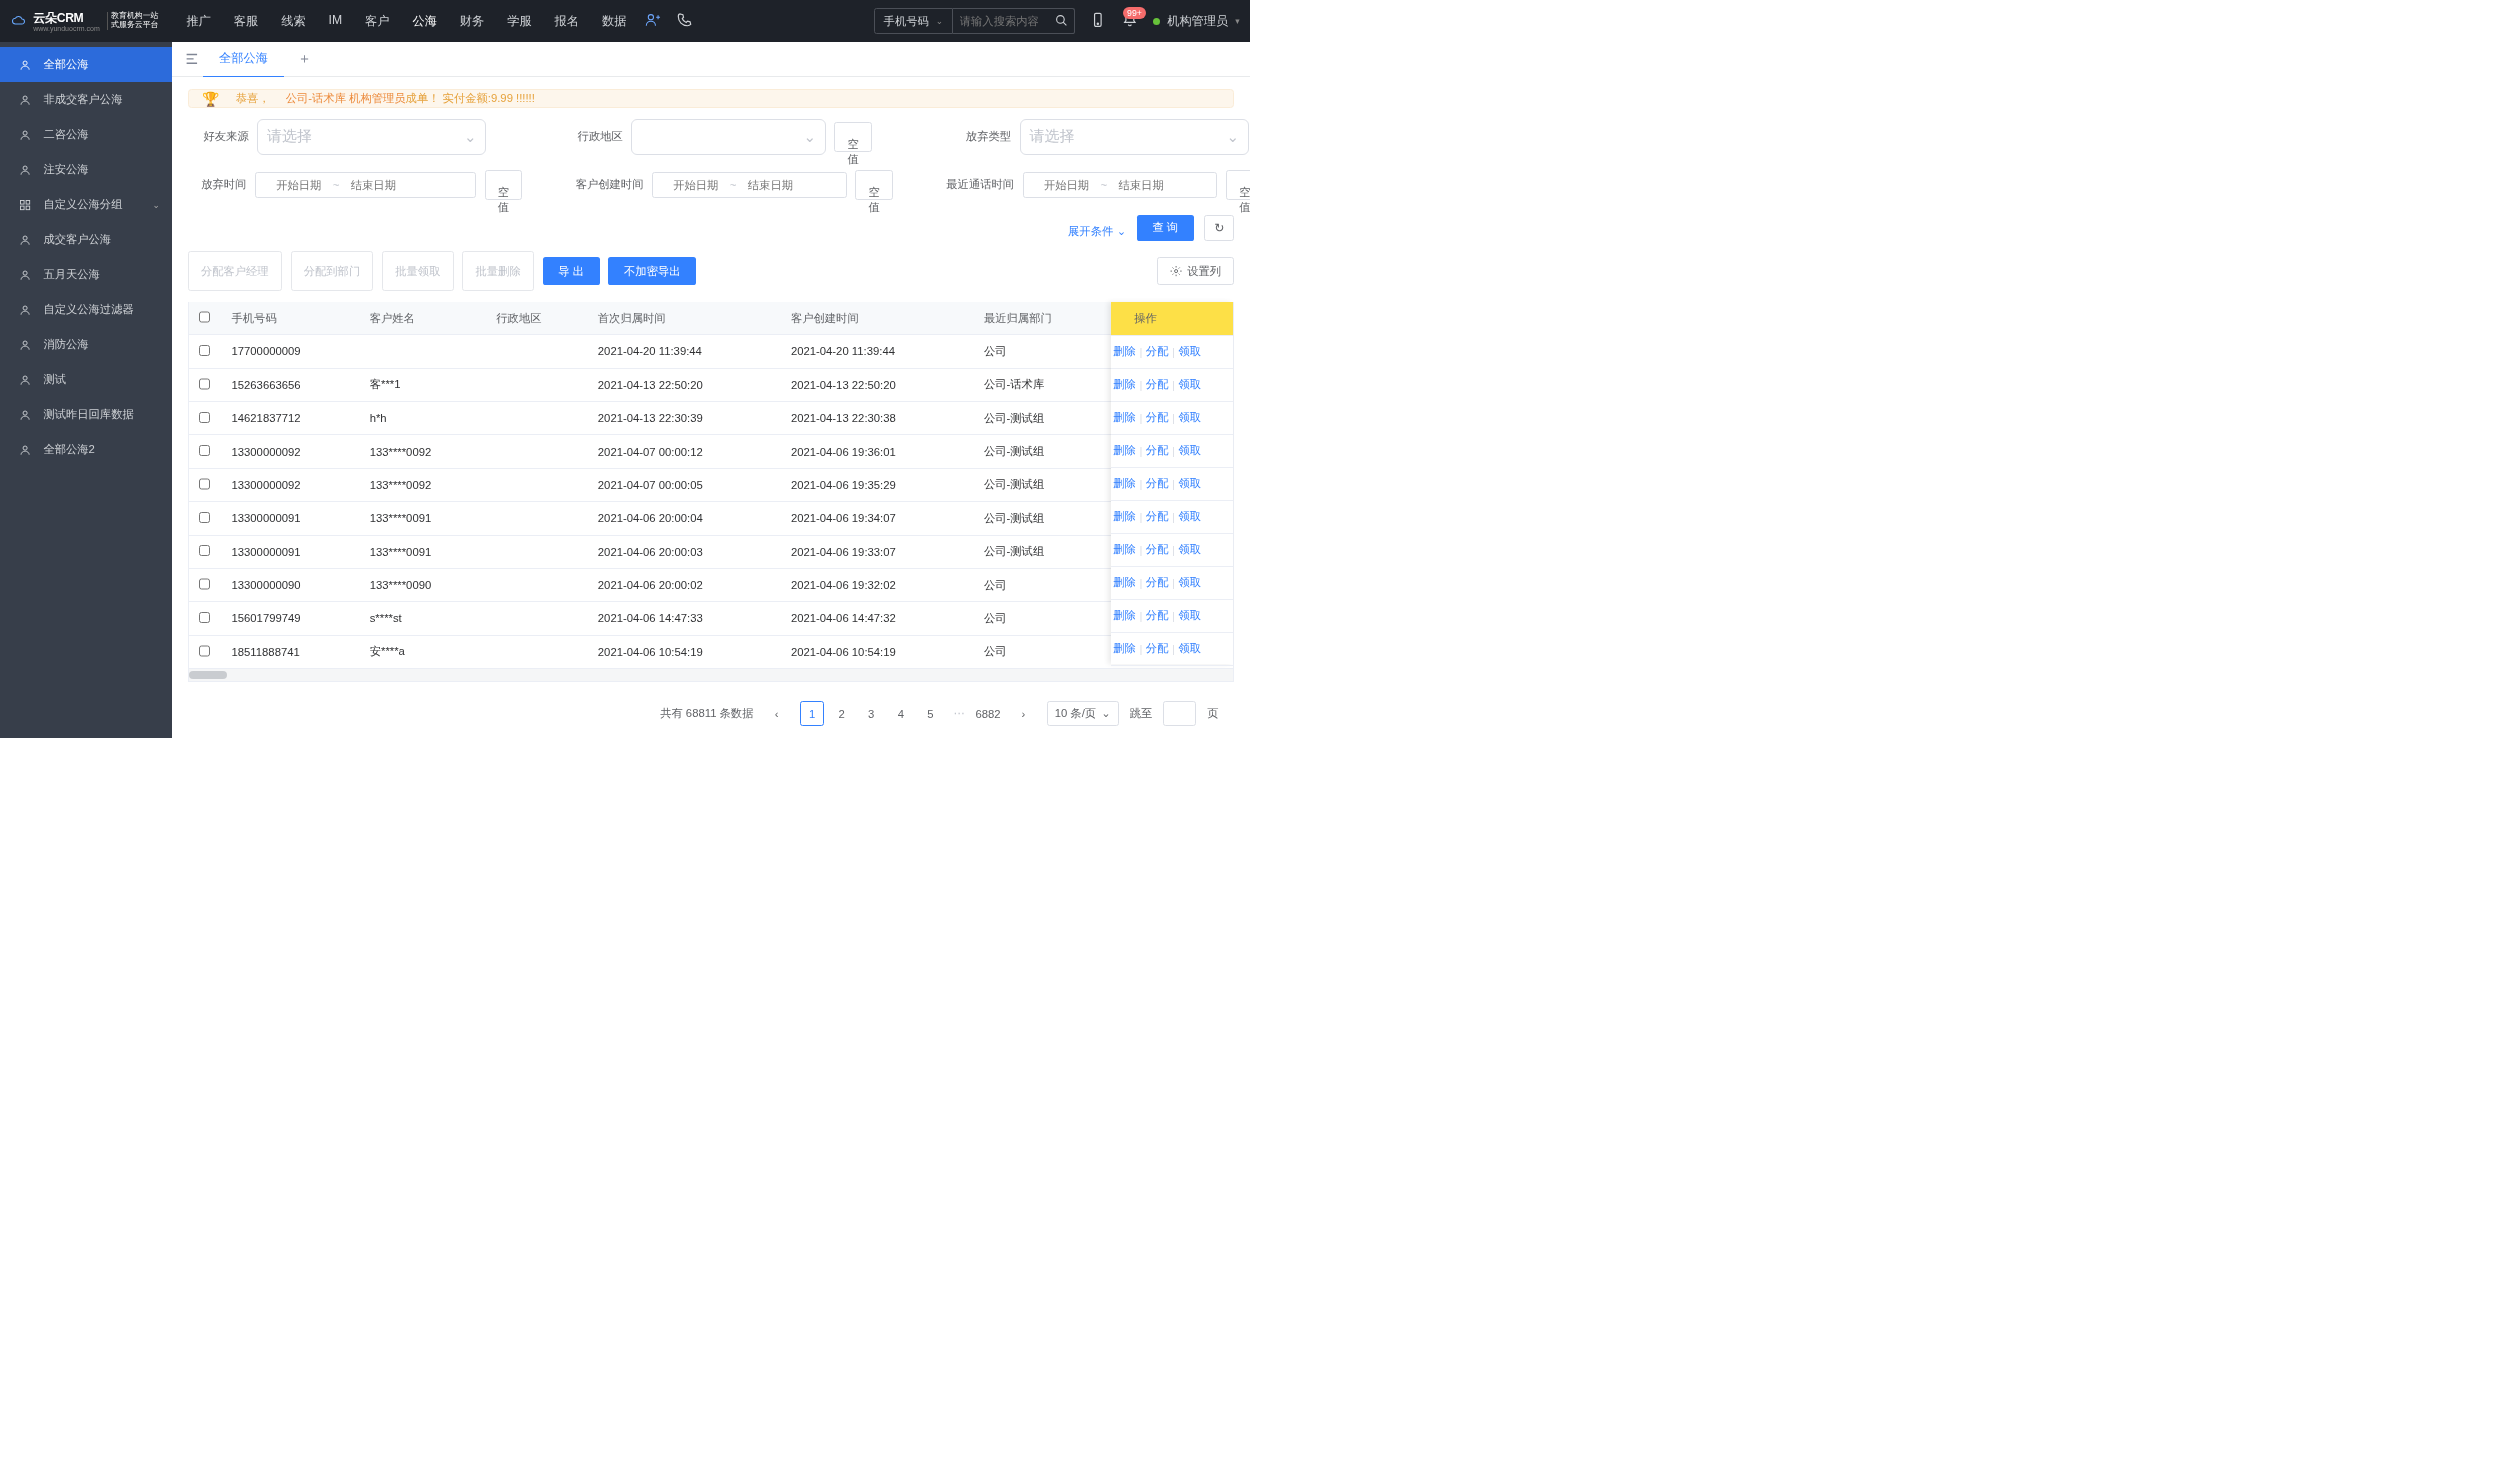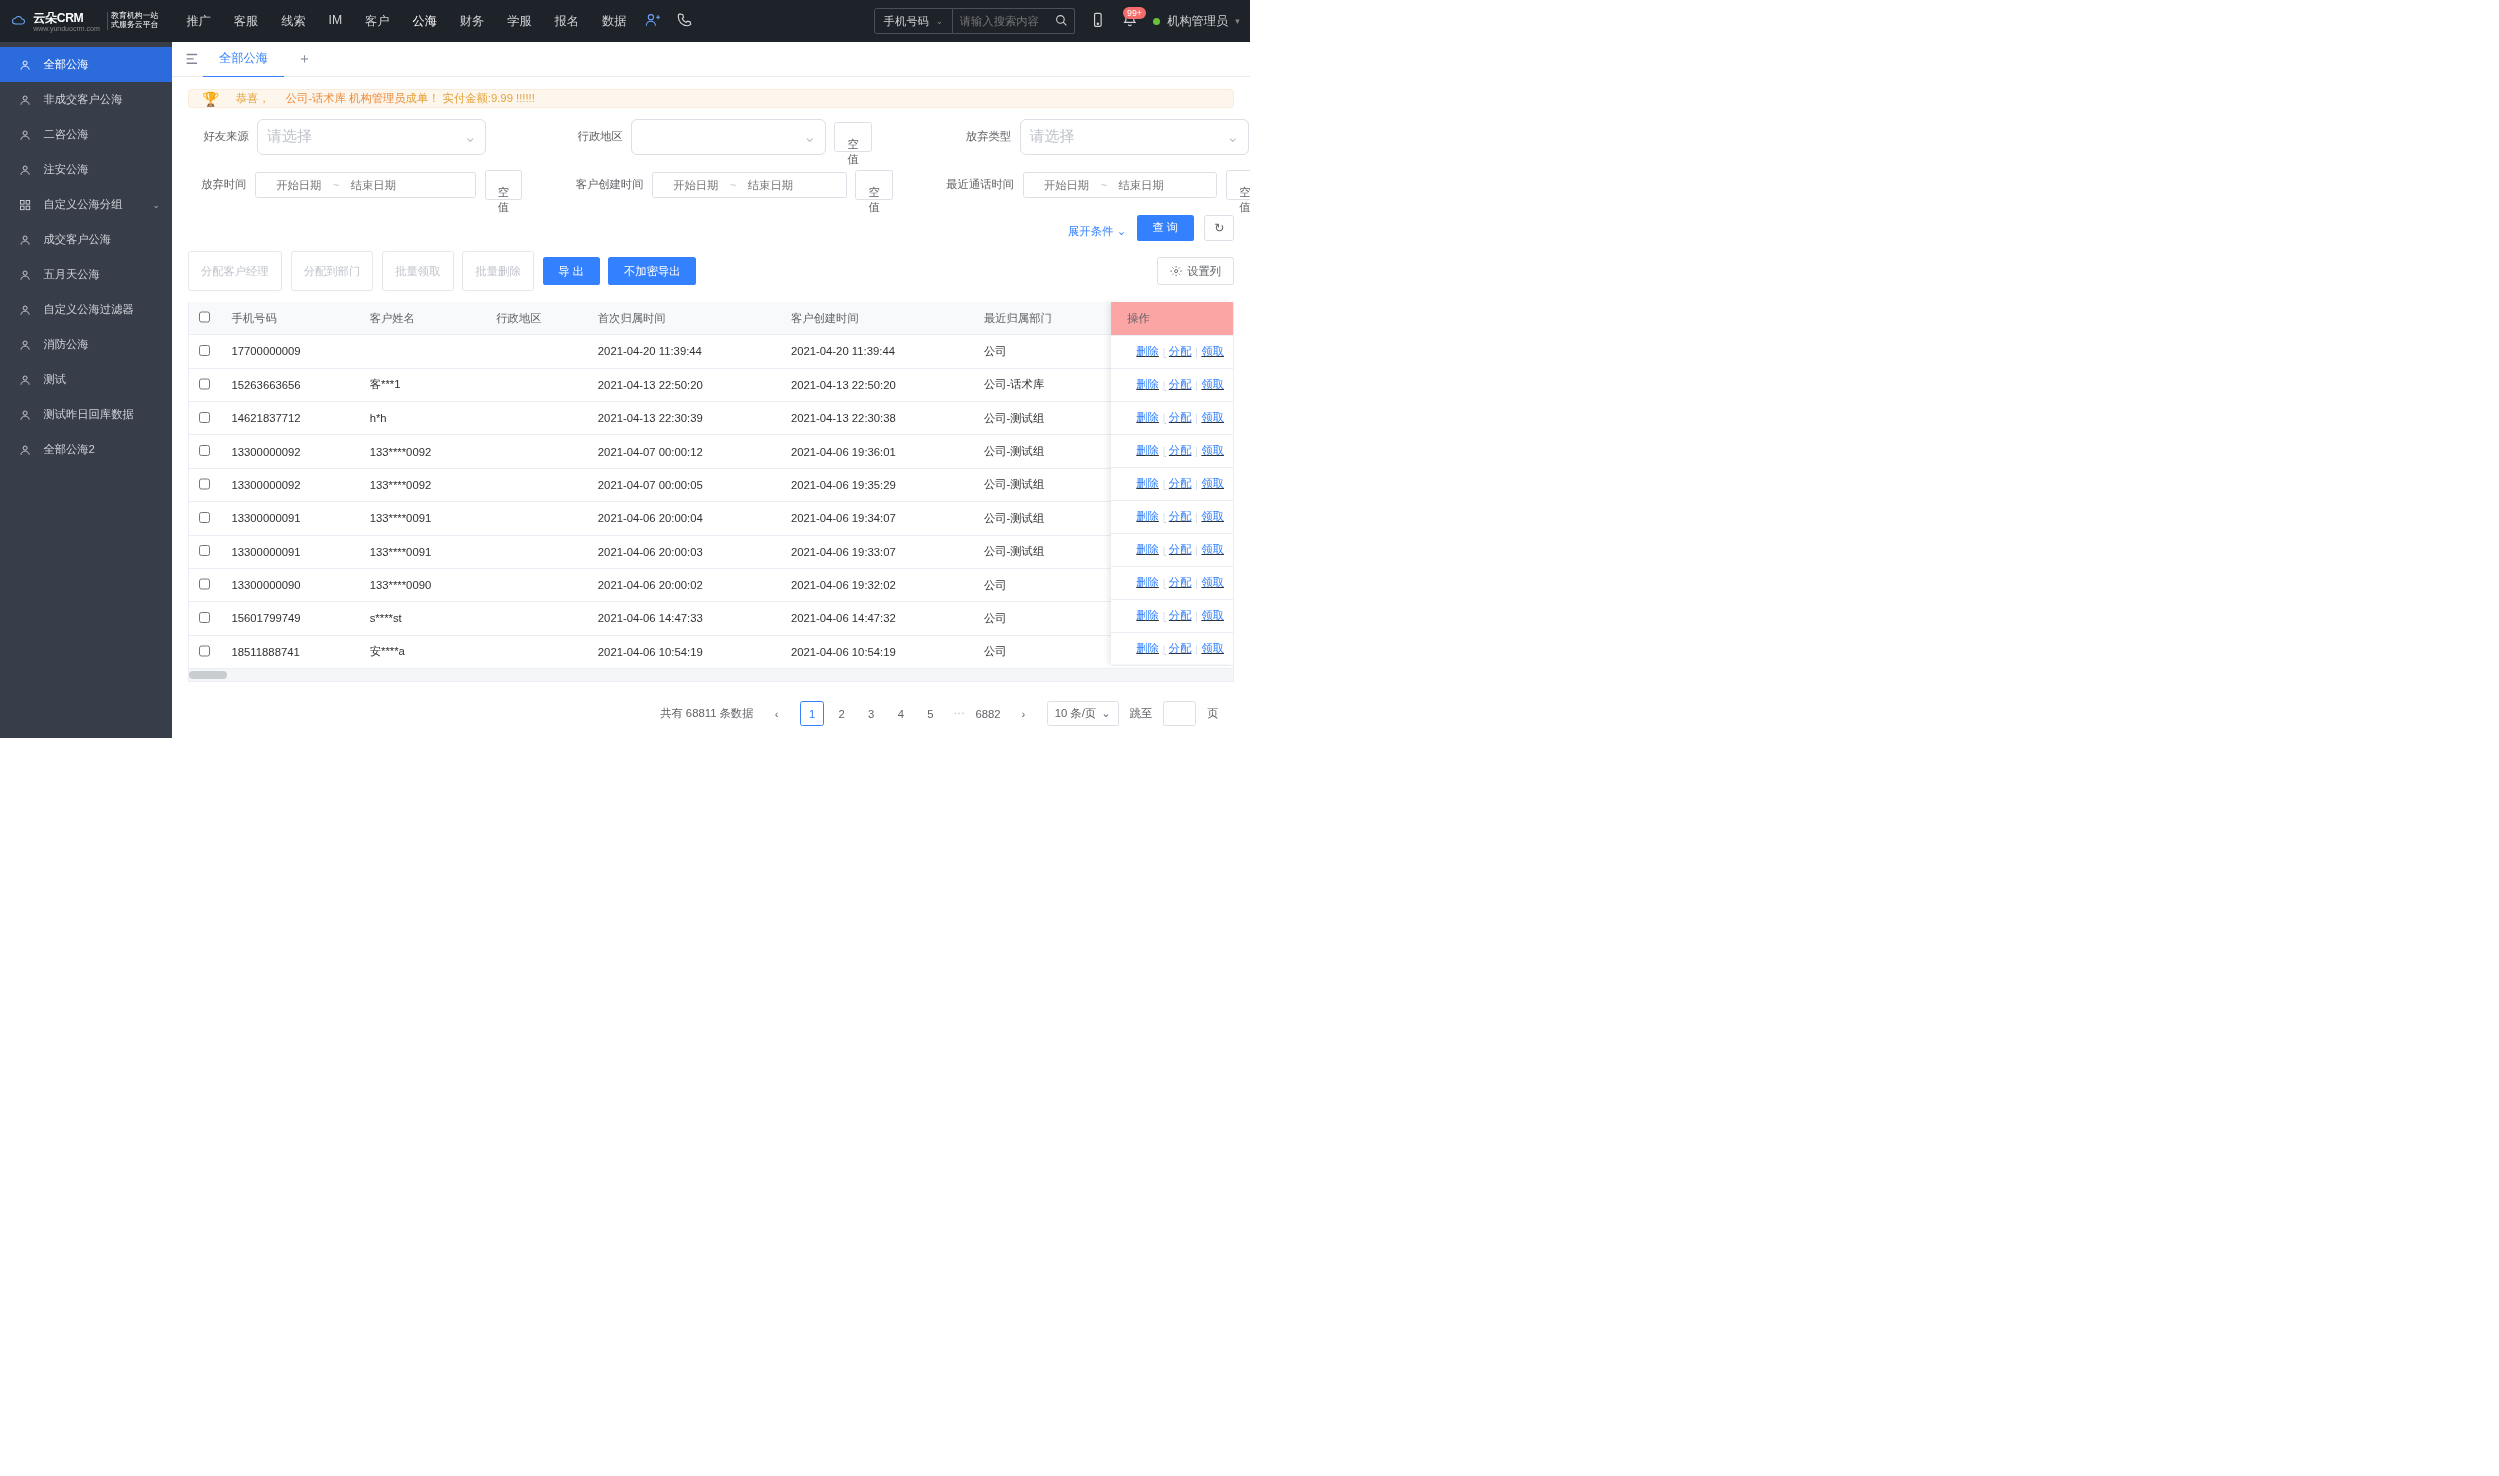--- a/index.html
+++ b/index.html
@@ -57,22 +57,22 @@
 .btn-disabled { height:40px; border:0.9px solid #e5e7eb; color:#c0c4cc; background:#fff; border-radius:2.6px; padding:0 12.2px; font-size:11.3px;}
 .btn-blue { height:28px; background:#3381ff; color:#fff; border:none; border-radius:2.6px; padding:0 15.7px; font-size:11.3px; cursor:pointer;}
 .btn-set { height:28px; border:0.9px solid #dcdfe6; background:#fff; border-radius:2.6px; padding:0 12.2px; color:#606266; font-size:11.3px; margin-left:auto; display:flex; align-items:center; gap:5.2px; cursor:pointer;}
 
 .table-wrap { border:0.9px solid #ebeef5; border-top:none; position:relative;}
 .table { width:100%; border-collapse:collapse; font-size:11.3px;}
 .table th { background:#f7f9fb; font-weight:500; color:#606266; text-align:left; padding:8.7px 10.5px; border-bottom:0.9px solid #ebeef5;}
 .table td { padding:8.7px 10.5px; border-bottom:0.9px solid #ebeef5; color:#303133; white-space:nowrap;}
 .table .ckcol { width:31px; text-align:center;}
 .actions-col { position:absolute; right:0; top:0; bottom:17.5px; width:122px; background:#fff; box-shadow:-3.5px 0 5.2px rgba(0,0,0,0.08);}
-.actions-head { background:#fca5a5; height:34px; display:flex; align-items:center; padding-left:16px; border-bottom:0.9px solid #ebeef5; color:#606266;}
-.actions-row { height:33px; display:flex; align-items:center; padding-left:25px; border-bottom:0.9px solid #ebeef5; gap:3.5px;text-decoration:underline;}
+.actions-head { background:#fde047; height:34px; display:flex; align-items:center; padding-left:23px; border-bottom:0.9px solid #ebeef5; color:#606266;}
+.actions-row { height:33px; display:flex; align-items:center; padding-left:2px; border-bottom:0.9px solid #ebeef5; gap:3.5px;}
 .ablk { color:#3381ff; cursor:pointer; font-size:11.3px;}
 .adiv { color:#dcdfe6;}
 .hscroll { height:12.2px; background:#f5f6f7; position:relative;}
 .hthumb{ position:absolute; left:0; width:38px; height:8.7px; top:1.7px; background:#c9ccd0; border-radius:4.4px;}
 
 .pager { display:flex; align-items:center; justify-content:flex-end; gap:11px; padding:8.7px 15.7px 0; font-size:11.3px; color:#606266;}
 .pg { width:24.4px; height:24.4px; display:flex; align-items:center; justify-content:center; border-radius:2.6px; cursor:pointer;}
 .pg.active { border:0.9px solid #3381ff; color:#3381ff;}
 .pg-sep { color:#c0c4cc;}
 .pg-sel { height:24.4px; border:0.9px solid #dcdfe6; border-radius:2.6px; padding:0 7px; display:flex; align-items:center; gap:5.2px;}

